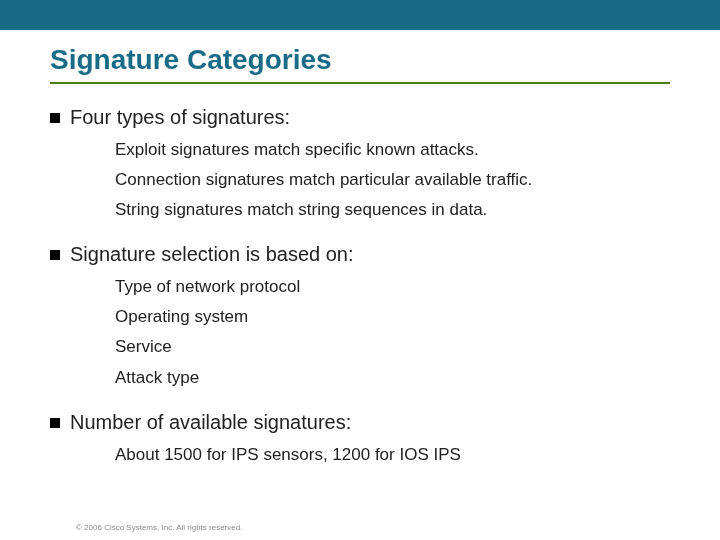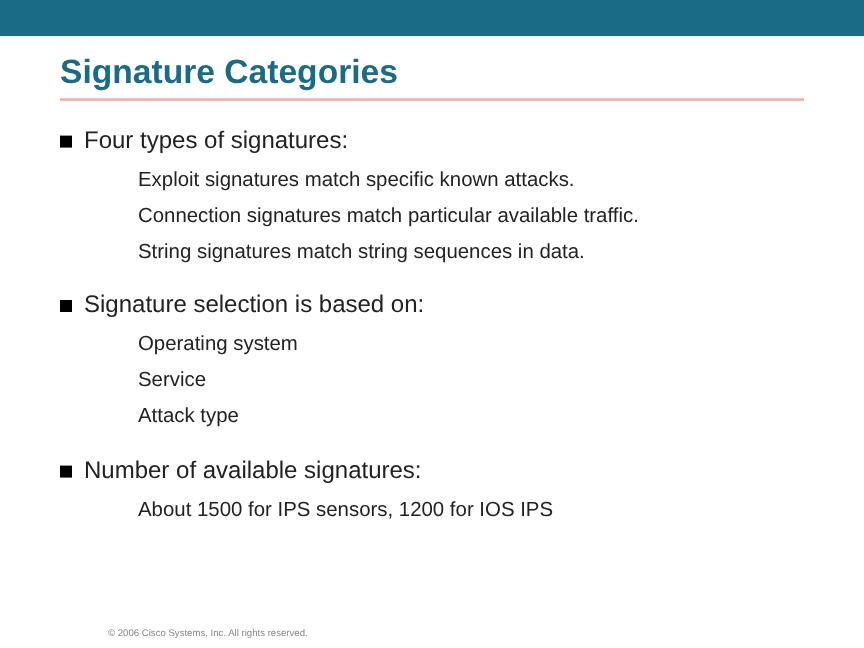--- a/index.html
+++ b/index.html
@@ -15,21 +15,21 @@
       height: 30px;
       background: #1a6b86;
     }
     .content {
       padding: 14px 50px 0 50px;
     }
     .slide-title {
       color: #1a6b86;
       font-size: 28px;
       font-weight: bold;
-      border-bottom: 2px solid #fca5a5;
+      border-bottom: 2px solid #4d7c0f;
       padding-bottom: 6px;
       margin-bottom: 22px;
     }
     .bullet-main {
       display: flex;
       align-items: flex-start;
       font-size: 20px;
       color: #222;
       margin-bottom: 10px;
       margin-top: 22px;
@@ -46,21 +46,21 @@
     .sub-item {
       font-size: 17px;
       color: #222;
       margin-left: 65px;
       margin-bottom: 8px;
       line-height: 1.3;
     }
     .footer {
       position: absolute;
       bottom: 8px;
-      left: 90px;
+      left: 76px;
       font-size: 8px;
       color: #888;
     }
   </style>
 </head>
 <body>
 
 <div class="top-bar"></div>
 
 <div class="content">
@@ -71,20 +71,21 @@
     <span>Four types of signatures:</span>
   </div>
   <div class="sub-item">Exploit signatures match specific known attacks.</div>
   <div class="sub-item">Connection signatures match particular available traffic.</div>
   <div class="sub-item">String signatures match string sequences in data.</div>
 
   <div class="bullet-main">
     <span class="square"></span>
     <span>Signature selection is based on:</span>
   </div>
+  <div class="sub-item">Type of network protocol</div>
   <div class="sub-item">Operating system</div>
   <div class="sub-item">Service</div>
   <div class="sub-item">Attack type</div>
 
   <div class="bullet-main">
     <span class="square"></span>
     <span>Number of available signatures:</span>
   </div>
   <div class="sub-item">About 1500 for IPS sensors, 1200 for IOS IPS</div>
 </div>

